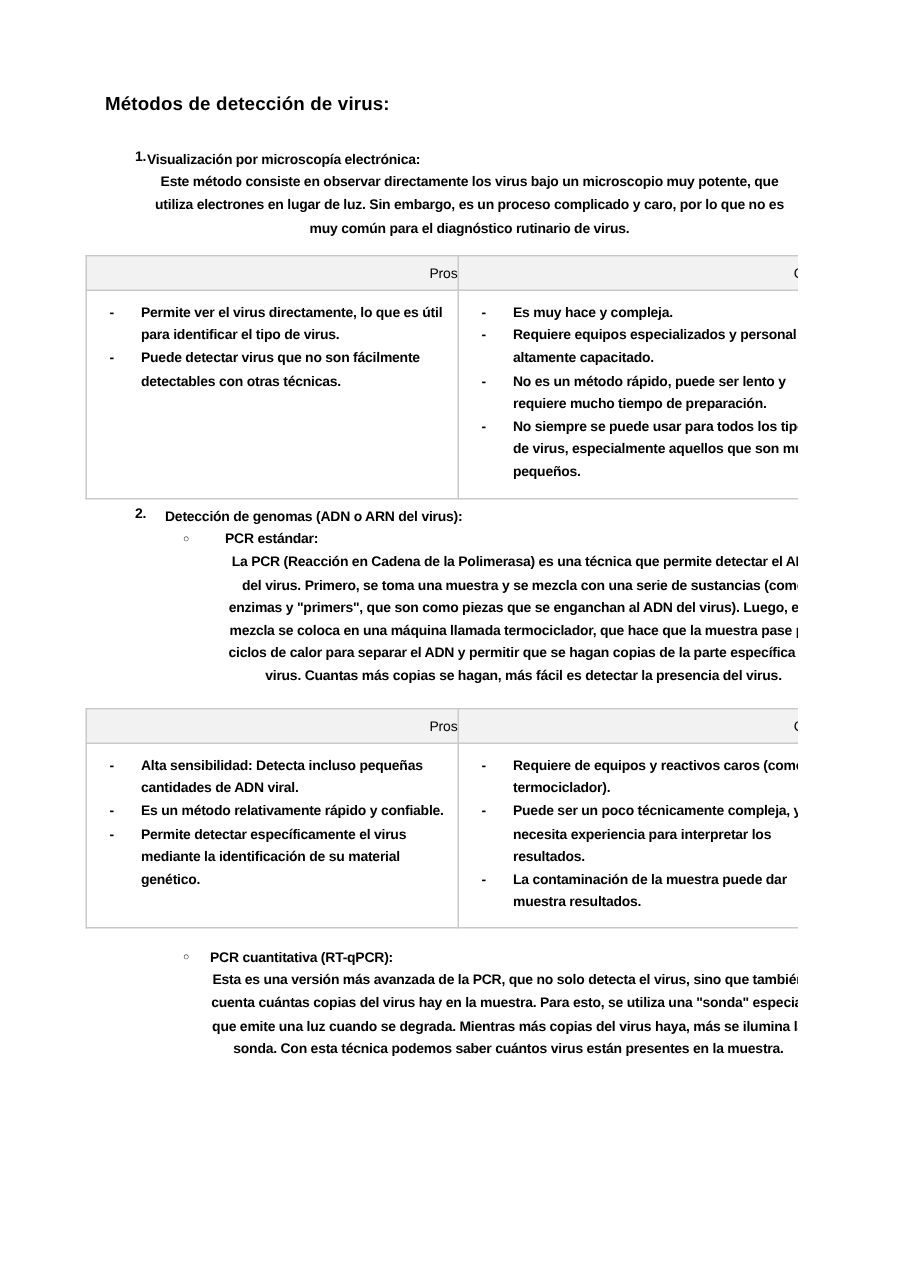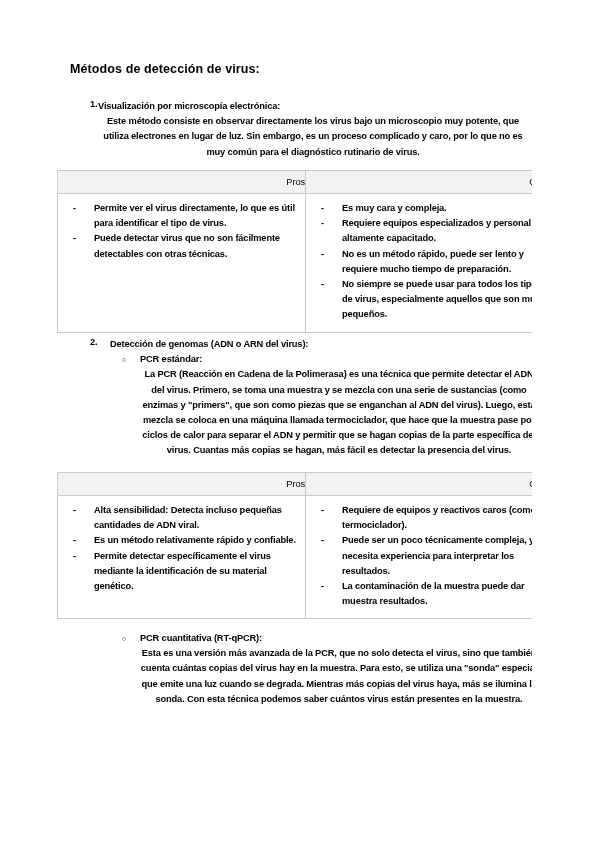--- a/index.html
+++ b/index.html
@@ -148,42 +148,42 @@
           <div class="cell-inner">
             <ul class="blist">
               <li><span class="dash">-</span><span>Permite ver el virus directamente, lo que es útil para identificar el tipo de virus.</span></li>
               <li><span class="dash">-</span><span>Puede detectar virus que no son fácilmente detectables con otras técnicas.</span></li>
             </ul>
           </div>
         </td>
         <td>
           <div class="cell-inner">
             <ul class="blist">
-              <li><span class="dash">-</span><span>Es muy cara y compleja.</span></li>
+              <li><span class="dash">-</span><span>Es muy hace y compleja.</span></li>
               <li><span class="dash">-</span><span>Requiere equipos especializados y personal altamente capacitado.</span></li>
               <li><span class="dash">-</span><span>No es un método rápido, puede ser lento y requiere mucho tiempo de preparación.</span></li>
               <li><span class="dash">-</span><span>No siempre se puede usar para todos los tipos de virus, especialmente aquellos que son muy pequeños.</span></li>
             </ul>
           </div>
         </td>
       </tr>
     </tbody>
   </table>
 
   <div class="list-block" style="left:90px; top:337px; width:460px;">
     <div class="li">
       <span class="marker" style="left:0px; top:0px;">2.</span>
       <div style="margin-left:20px;">
         <div class="li-head">Detección de genomas (ADN o ARN del virus):</div>
       </div>
     </div>
 
     <div class="li" style="margin-left:32px;">
       <span class="marker hollow" style="left:0px; top:0px;">○</span>
-      <div style="margin-left:18px;">
+      <div style="margin-left:28px;">
         <div class="li-head">PCR estándar:</div>
         <div class="para" style="width:398px;">
           <p>La PCR (Reacción en Cadena de la Polimerasa) es una técnica que permite detectar el ADN del virus. Primero, se toma una muestra y se mezcla con una serie de sustancias (como enzimas y "primers", que son como piezas que se enganchan al ADN del virus). Luego, esta mezcla se coloca en una máquina llamada termociclador, que hace que la muestra pase por ciclos de calor para separar el ADN y permitir que se hagan copias de la parte específica del virus. Cuantas más copias se hagan, más fácil es detectar la presencia del virus.</p>
         </div>
       </div>
     </div>
   </div>
 
   <table class="tbl" style="left:57px; top:472px; width:504px;">
     <colgroup>

